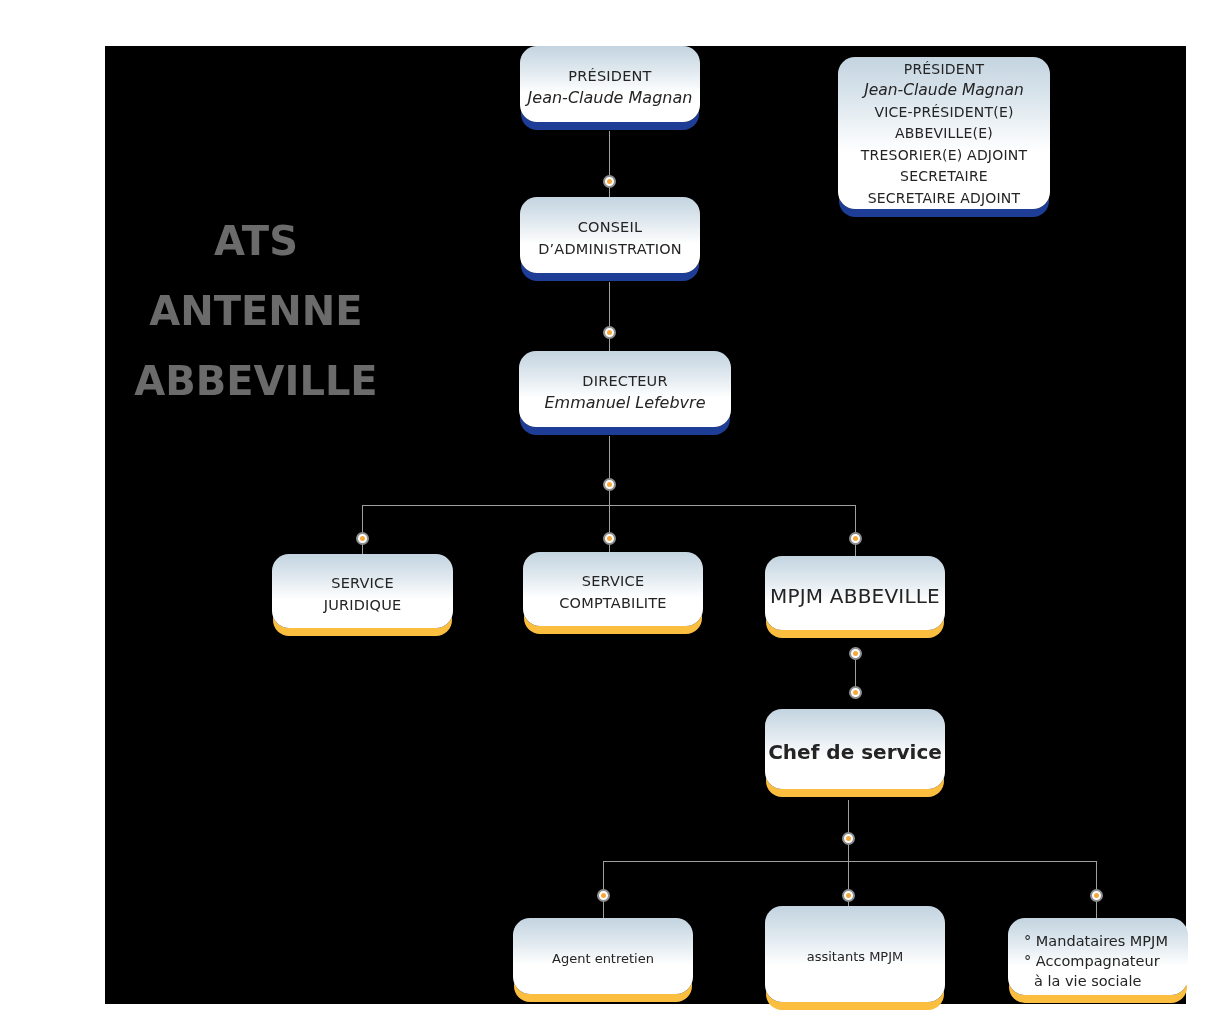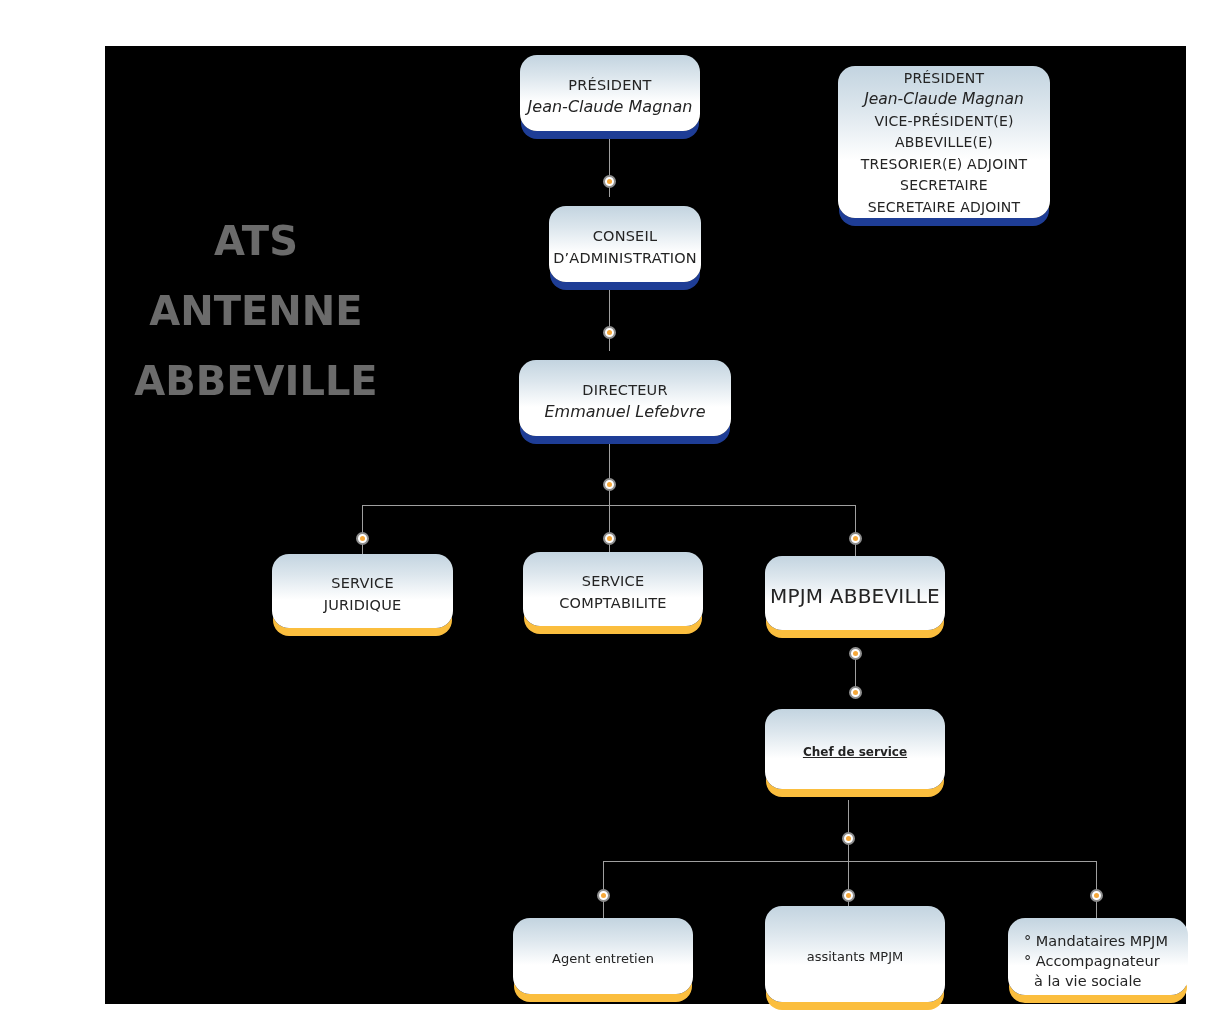--- a/index.html
+++ b/index.html
@@ -16,28 +16,28 @@
     position:absolute;left:105px;top:206px;width:302px;
     text-align:center;font-weight:bold;font-size:40px;line-height:70px;
     color:#6b6b6b;letter-spacing:0px;white-space:pre-line;
   }
   .node{
     position:absolute;border-radius:17px;
     background:linear-gradient(180deg,#c3d4e0 0%,#dce6ed 28%,#ffffff 62%);
     display:flex;flex-direction:column;justify-content:center;align-items:center;
     padding-top:6px;box-sizing:border-box;color:#242424;text-align:center;
   }
-  .node.blue{box-shadow:0 9px 0 -1px #1e3d96;margin-top:9px;}
+  .node.blue{box-shadow:0 9px 0 -1px #1e3d96;}
   .node.orange{box-shadow:0 9px 0 -1px #fbbe3e;}
   .line{display:block;line-height:22px;}
   .caps{font-size:14.5px;font-weight:500;letter-spacing:0.2px;}
   .name{font-size:16px;font-weight:400;font-style:italic;}
   .bureau .caps{font-size:14px;line-height:21.5px;}
   .bureau .name{font-size:15.5px;line-height:21.5px;}
-  .bold-line{font-size:12px;font-weight:bold;text-decoration:underline;}
+  .bold-line{font-size:20px;font-weight:bold;}
   .plain{font-size:13px;font-weight:400;}
   .mand{align-items:flex-start;padding-left:16px;padding-top:8px;text-align:left;}
   .mand .line{font-size:14.5px;line-height:20px;font-weight:400;}
   .mand .indent{padding-left:10px;}
   .vline,.hline{position:absolute;background:#9f9f9f;}
   .vline{width:1px;}
   .hline{height:1px;}
   .dot{
     position:absolute;width:13px;height:13px;border-radius:50%;
     background:#ffffff;border:2px solid #8f8f8f;box-sizing:border-box;
@@ -90,21 +90,21 @@
 <div class="node blue bureau" style="left:838px;top:57px;width:212px;height:152px;padding-top:2px">
   <span class="line caps">PRÉSIDENT</span>
   <span class="line name">Jean-Claude Magnan</span>
   <span class="line caps">VICE-PRÉSIDENT(E)</span>
   <span class="line caps">ABBEVILLE(E)</span>
   <span class="line caps">TRESORIER(E) ADJOINT</span>
   <span class="line caps">SECRETAIRE</span>
   <span class="line caps">SECRETAIRE ADJOINT</span>
 </div>
 
-<div class="node blue" style="left:549px;top:197px;width:152px;height:76px">
+<div class="node blue" style="left:520px;top:197px;width:180px;height:76px">
   <span class="line caps">CONSEIL</span>
   <span class="line caps">D’ADMINISTRATION</span>
 </div>
 
 <div class="node blue" style="left:519px;top:351px;width:212px;height:76px">
   <span class="line caps">DIRECTEUR</span>
   <span class="line name">Emmanuel Lefebvre</span>
 </div>
 
 <div class="node orange" style="left:272px;top:554px;width:181px;height:74px">

